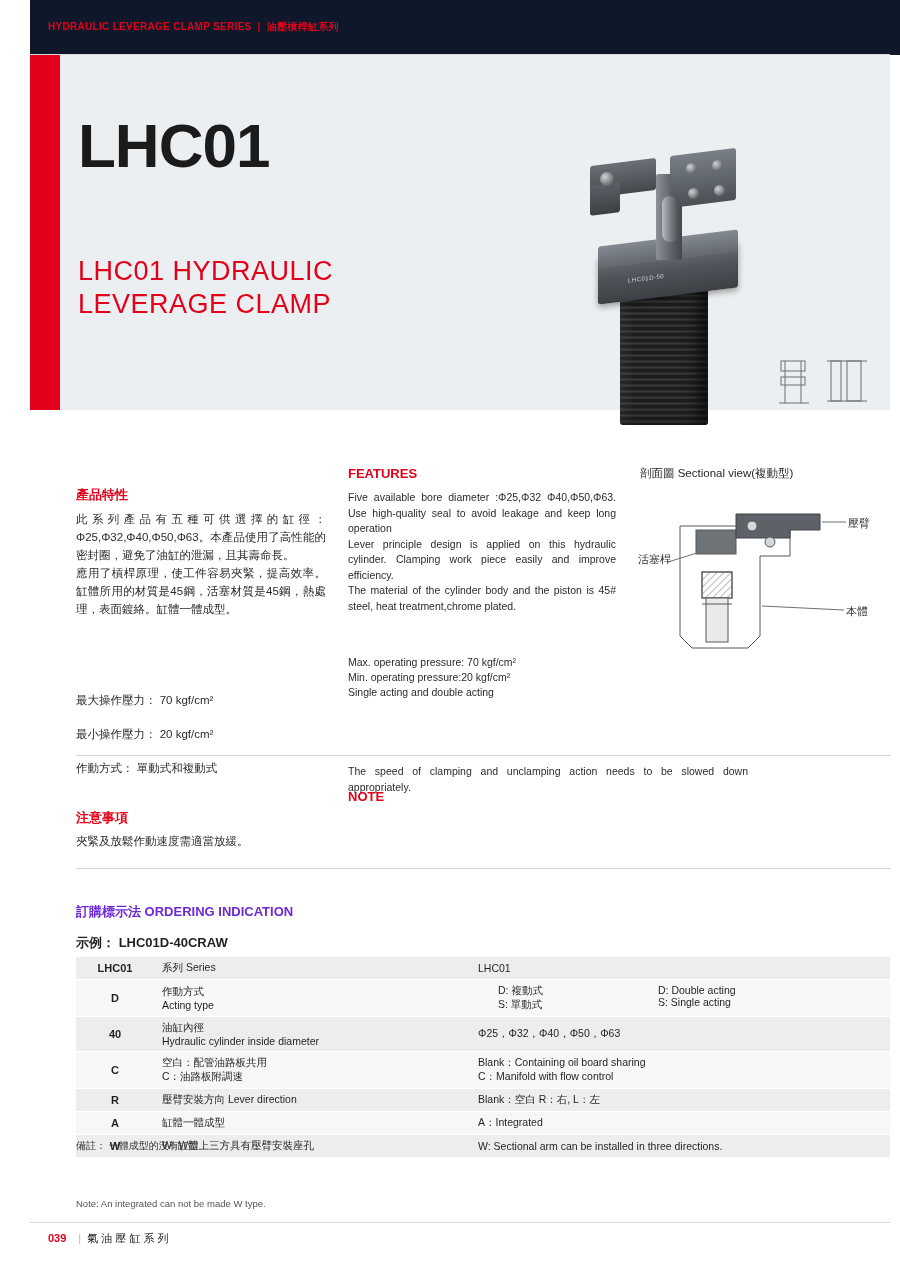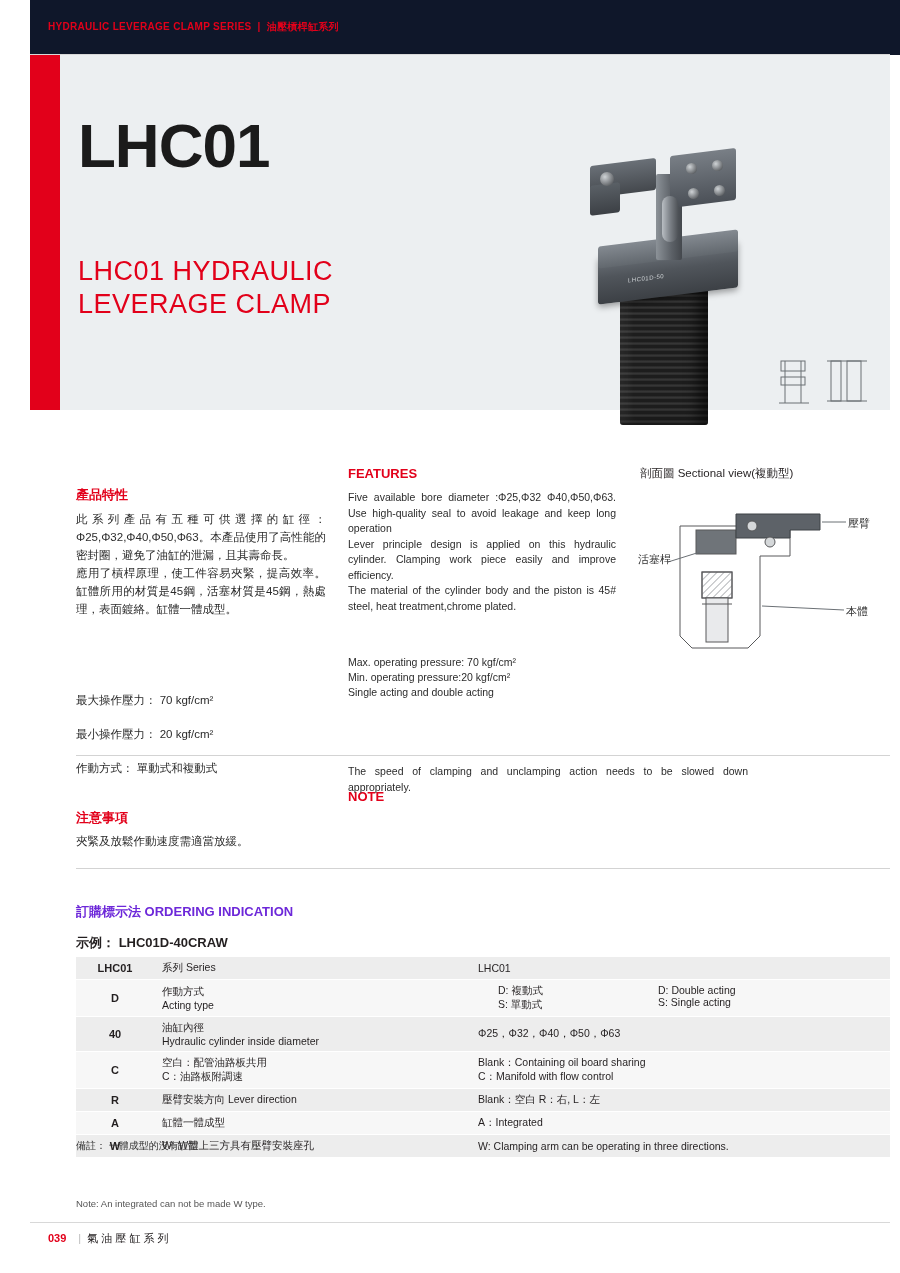--- a/index.html
+++ b/index.html
@@ -310,21 +310,21 @@
       <td class="val">Blank：空白  R：右, L：左</td>
     </tr>
     <tr class="even">
       <td class="code">A</td>
       <td class="desc">缸體一體成型</td>
       <td class="val">A：Integrated</td>
     </tr>
     <tr class="odd">
       <td class="code">W</td>
       <td class="desc">W: 缸體上三方具有壓臂安裝座孔</td>
-      <td class="val">W: Clamping arm can be operating in three directions.</td>
+      <td class="val">W: Sectional arm can be installed in three directions.</td>
     </tr>
   </tbody>
 </table>
 
 <div class="note-cn">備註： 一體成型的沒有W型</div>
 <div class="note-en">Note: An integrated can not be made W type.</div>
 
 <div class="ftr-rule"></div>
 <div class="ftr">
   <span class="pg">039</span><span class="sep">|</span><span>氣 油 壓 缸 系 列</span>

